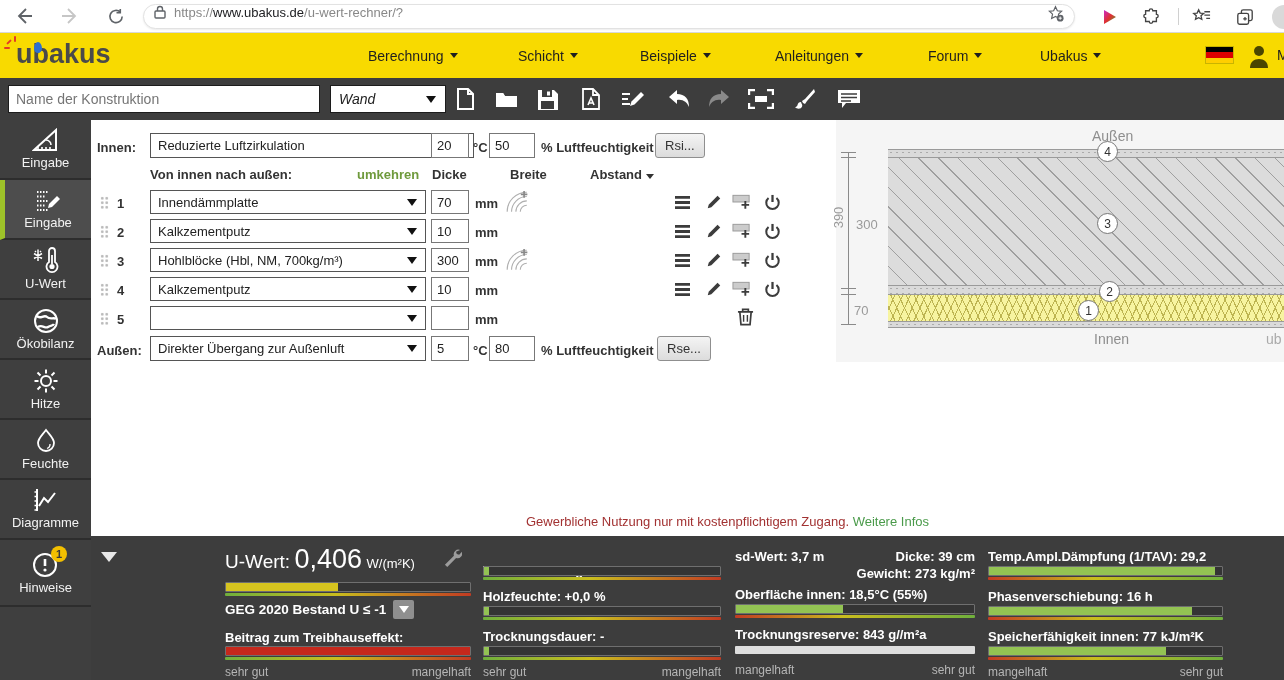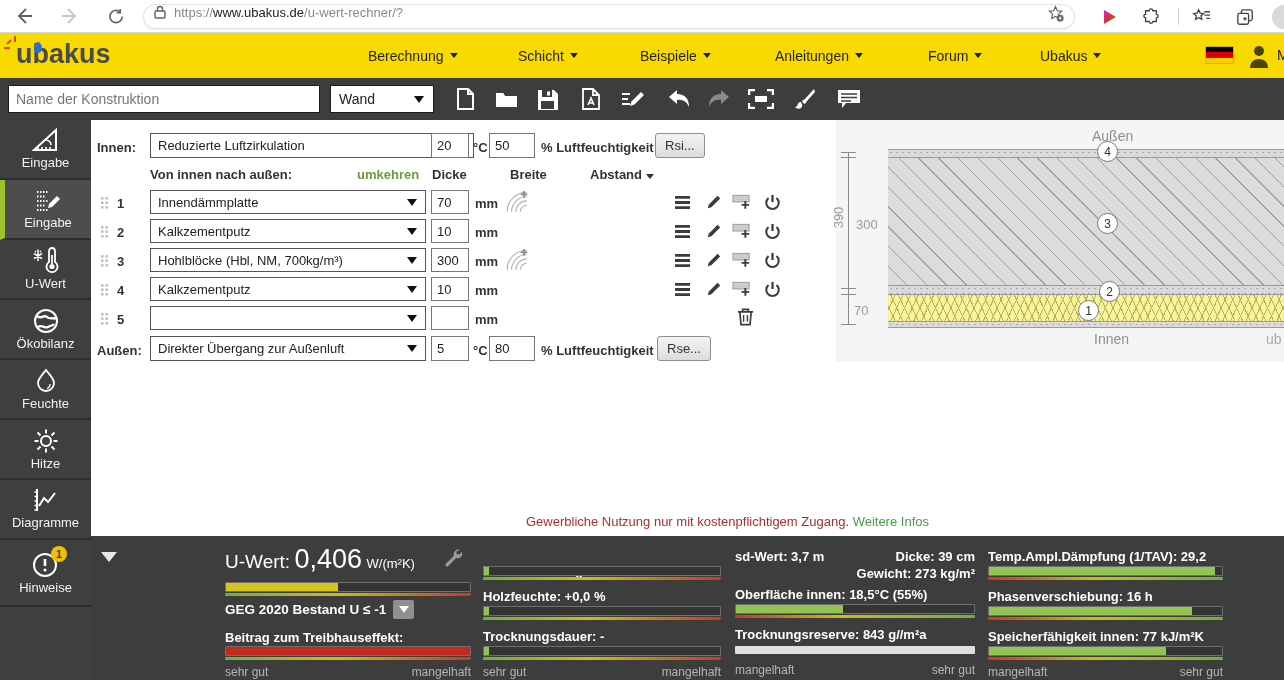--- a/index.html
+++ b/index.html
@@ -27,21 +27,21 @@
   .navitem { position:absolute; top:0; height:45px; display:flex; align-items:center; gap:6px; font-size:14px; color:#1f1f1f; cursor:pointer; }
   .navitem .caret { width:0; height:0; border-left:4px solid transparent; border-right:4px solid transparent; border-top:5px solid #1f1f1f; }
   .flag { position:absolute; left:1205px; top:13px; width:29px; height:18px; border:1px solid #c9b400; display:flex; flex-direction:column; }
   .flag div { flex:1; }
   .profile-initial { position:absolute; left:1277px; top:14px; font-size:14px; color:#1f1f1f; }
 
   
   .toolbar { position:absolute; left:0; top:78px; width:1284px; height:42px; background:#3d3d3d; }
   .name-input { position:absolute; left:8px; top:7px; width:312px; height:28px; border:1px solid #1c1c1c; background:#fff; font-size:14px; font-family:"Liberation Sans",sans-serif; color:#333; padding:0 7px; }
   .name-input::placeholder { color:#757575; }
-  .type-select { position:absolute; left:330px; top:7px; width:104px; height:28px; background:#fff; border:1px solid #1c1c1c; font-size:14px; color:#222; display:flex; align-items:center; padding:0 8px; cursor:pointer; }
+  .type-select { position:absolute; left:330px; top:7px; width:116px; height:28px; background:#fff; border:1px solid #1c1c1c; font-size:14px; color:#222; display:flex; align-items:center; padding:0 8px; cursor:pointer;font-style:italic; }
   .type-select::after { content:""; position:absolute; right:9px; top:10px; border-left:5px solid transparent; border-right:5px solid transparent; border-top:7px solid #111; }
   .tool-ic { position:absolute; top:8px; width:26px; height:26px; display:flex; align-items:center; justify-content:center; cursor:pointer; }
 
   
   .sidebar { position:absolute; left:0; top:120px; width:91px; height:560px; background:#3f3f3f; }
   .side-item { position:relative; width:91px; height:60px; background:#3f3f3f; border-bottom:2px solid #2d2d2d; display:flex; flex-direction:column; align-items:center; justify-content:center; gap:2px; cursor:pointer; }
   .side-item.active { background:#4d4d4d; border-left:5px solid #9dc229; }
   .side-item .lbl { font-size:13px; color:#f2f2f2; }
   .side-item.tall { height:67px; }
   .badge { position:absolute; left:51px; top:6px; min-width:16px; height:16px; background:#f3c000; color:#3a3a3a; border-radius:8px; font-size:11px; font-weight:bold; display:flex; align-items:center; justify-content:center; padding:0 4px; }
@@ -301,34 +301,34 @@
       <span class="lbl">U-Wert</span>
     </div>
     <div class="side-item">
       <svg width="26" height="26" viewBox="0 0 26 26">
           <circle cx="13" cy="13" r="11" fill="none" stroke="#fff" stroke-width="2"></circle>
           <path d="M4 8c3 4 7-2 10 1s7 0 9 2M5 19c4-3 7 2 10 0s5-1 6-3" fill="none" stroke="#fff" stroke-width="2.4"></path>
         </svg>
       <span class="lbl">Ökobilanz</span>
     </div>
     <div class="side-item">
-      <svg width="22" height="26" viewBox="0 0 22 26">
-          <path d="M11 2c4 5.5 8 8.5 8 13a8 8 0 1 1-16 0c0-4.5 4-7.5 8-13z" fill="none" stroke="#fff" stroke-width="1.8"></path>
-          <path d="M15 16a4.5 4.5 0 0 1-3 4.5" fill="none" stroke="#fff" stroke-width="1.3"></path>
-        </svg>
-      <span class="lbl">Feuchte</span>
-    </div>
-    <div class="side-item">
       <svg width="26" height="26" viewBox="0 0 26 26">
           <circle cx="13" cy="13" r="5" fill="none" stroke="#fff" stroke-width="2"></circle>
           <g stroke="#fff" stroke-width="2">
             <path d="M13 1.5v4M13 20.5v4M1.5 13h4M20.5 13h4M4.5 4.5l3 3M18.5 18.5l3 3M21.5 4.5l-3 3M7.5 18.5l-3 3"></path>
           </g>
         </svg>
       <span class="lbl">Hitze</span>
+    </div>
+    <div class="side-item">
+      <svg width="22" height="26" viewBox="0 0 22 26">
+          <path d="M11 2c4 5.5 8 8.5 8 13a8 8 0 1 1-16 0c0-4.5 4-7.5 8-13z" fill="none" stroke="#fff" stroke-width="1.8"></path>
+          <path d="M15 16a4.5 4.5 0 0 1-3 4.5" fill="none" stroke="#fff" stroke-width="1.3"></path>
+        </svg>
+      <span class="lbl">Feuchte</span>
     </div>
     <div class="side-item">
       <svg width="27" height="25" viewBox="0 0 27 25">
           <path d="M5 1v22" stroke="#fff" stroke-width="2"></path>
           <path d="M5 4H2.5M5 8.5H2.5M5 13H2.5M5 17.5H2.5M5 22H2.5" stroke="#fff" stroke-width="1.4"></path>
           <path d="M7 18l5-8 4 4 7-9" fill="none" stroke="#fff" stroke-width="2"></path>
         </svg>
       <span class="lbl">Diagramme</span>
     </div>
     <div class="side-item tall">

